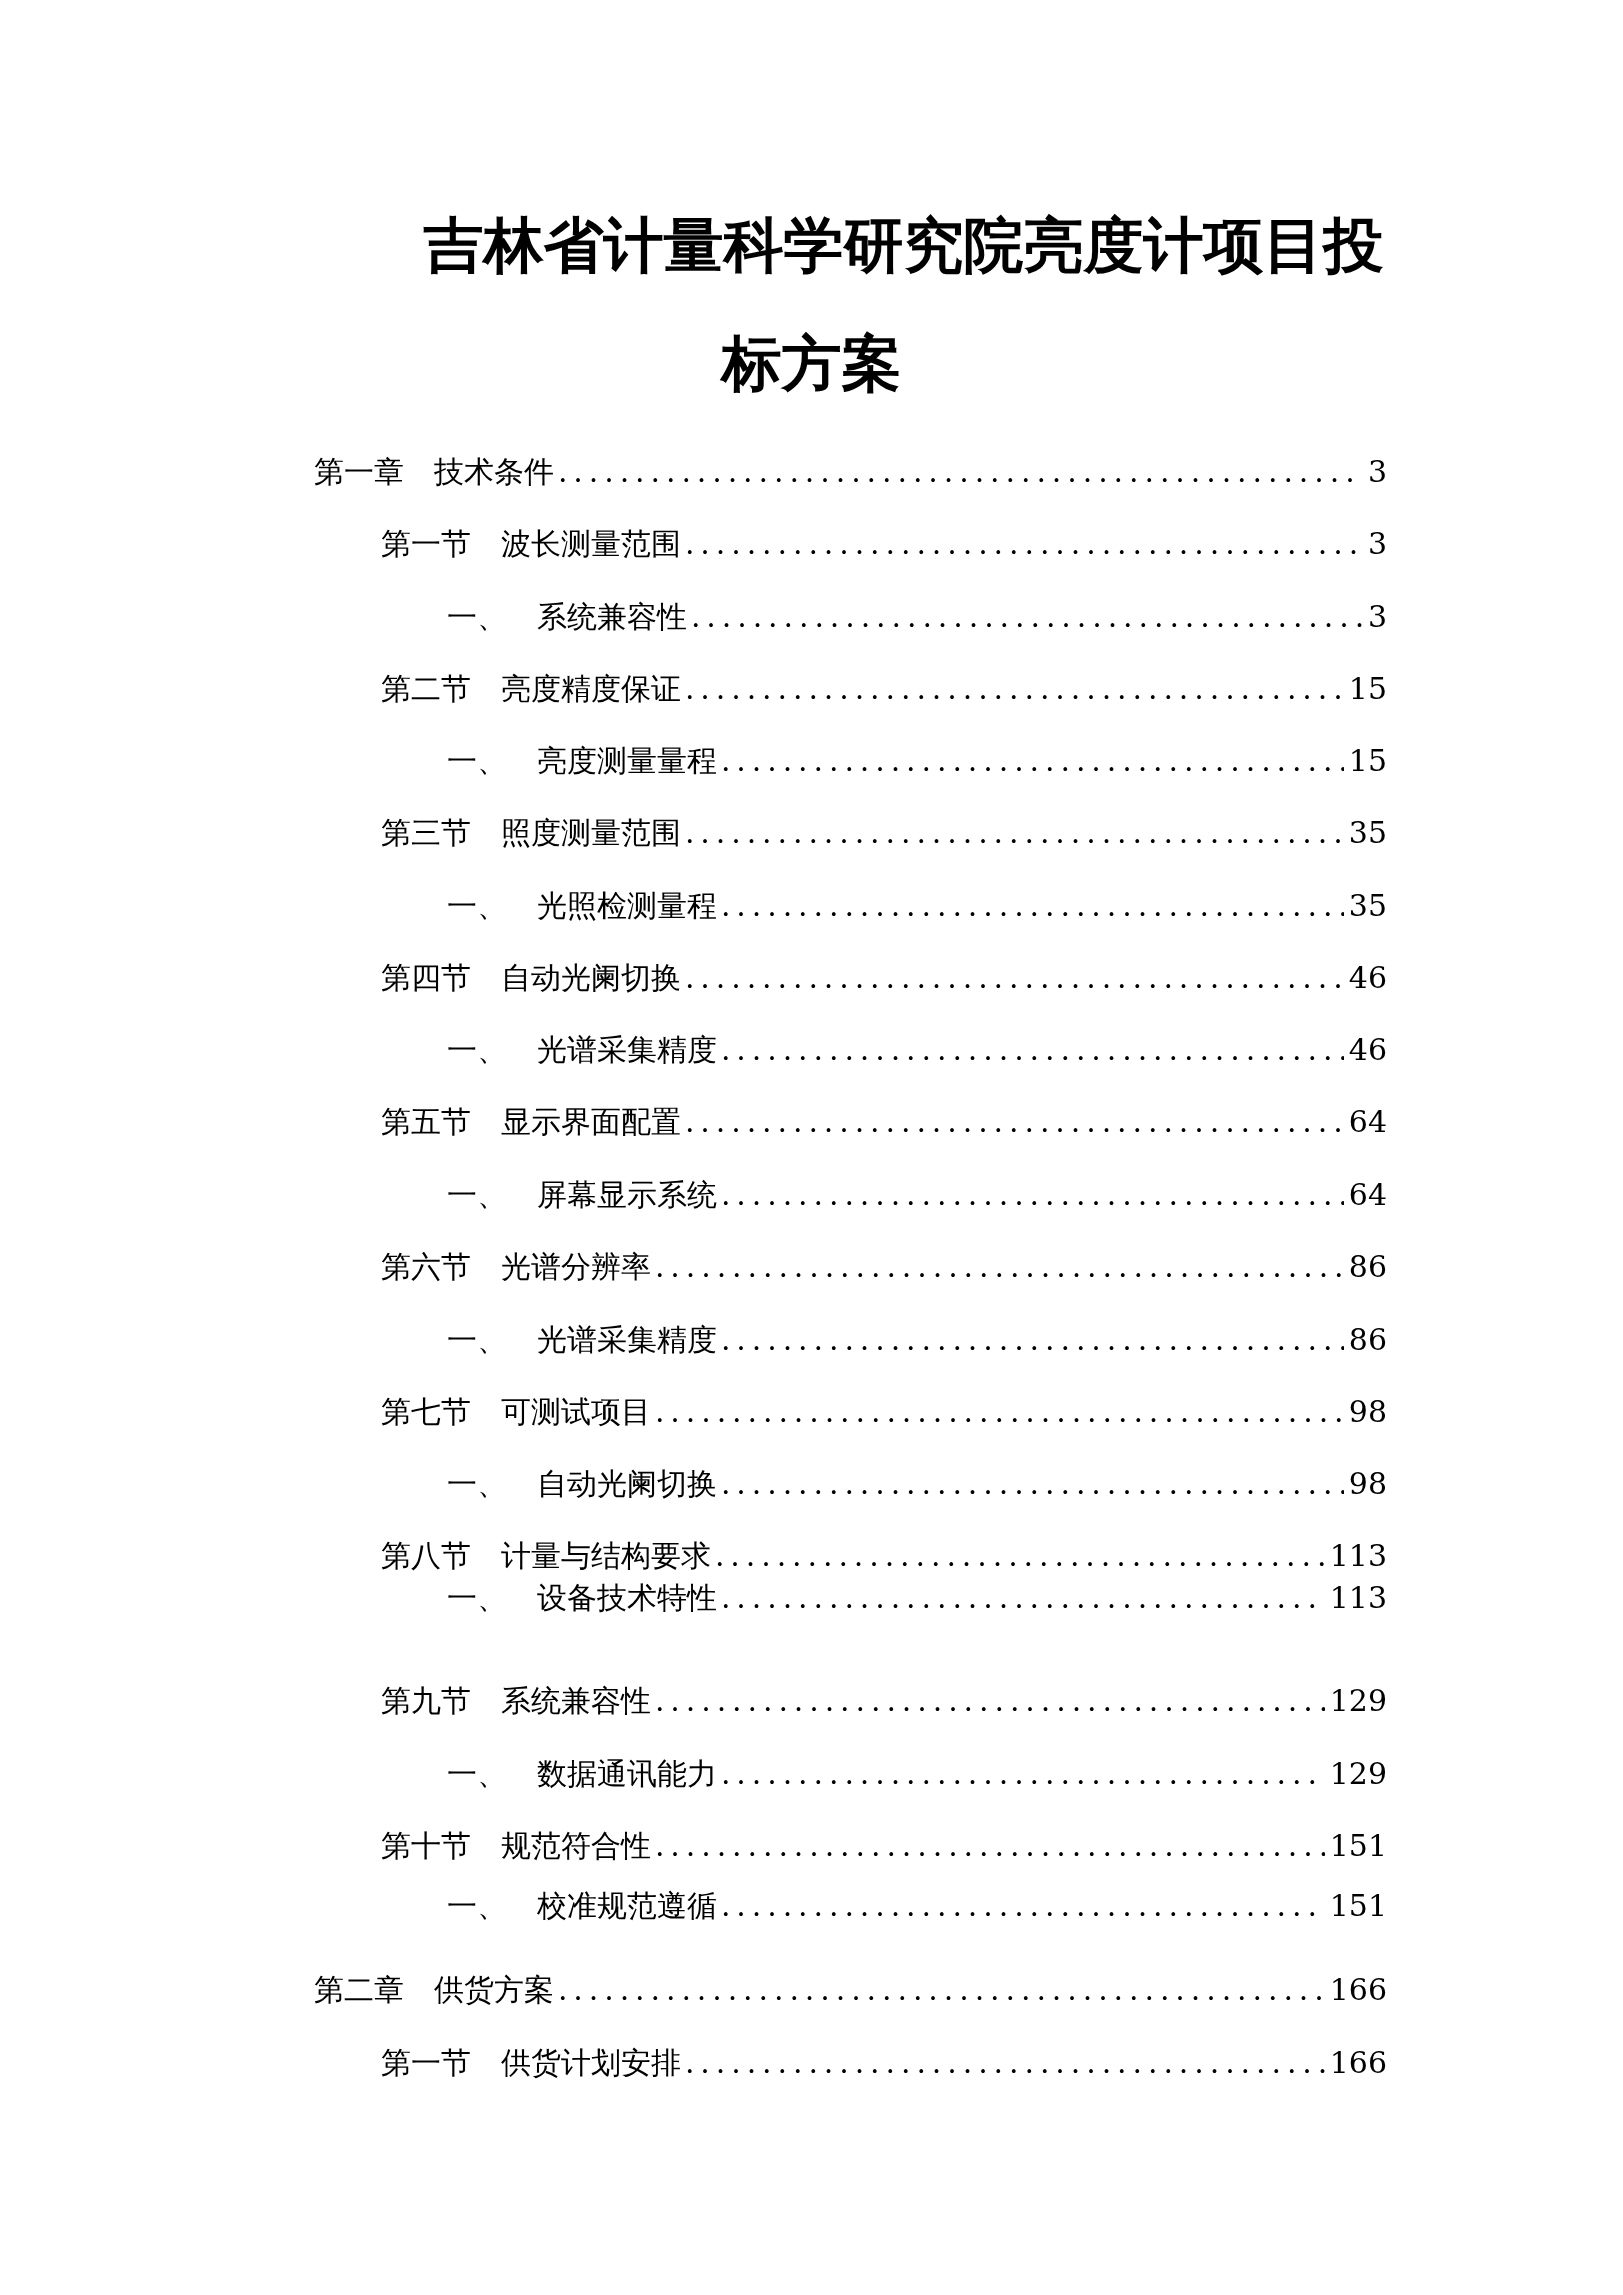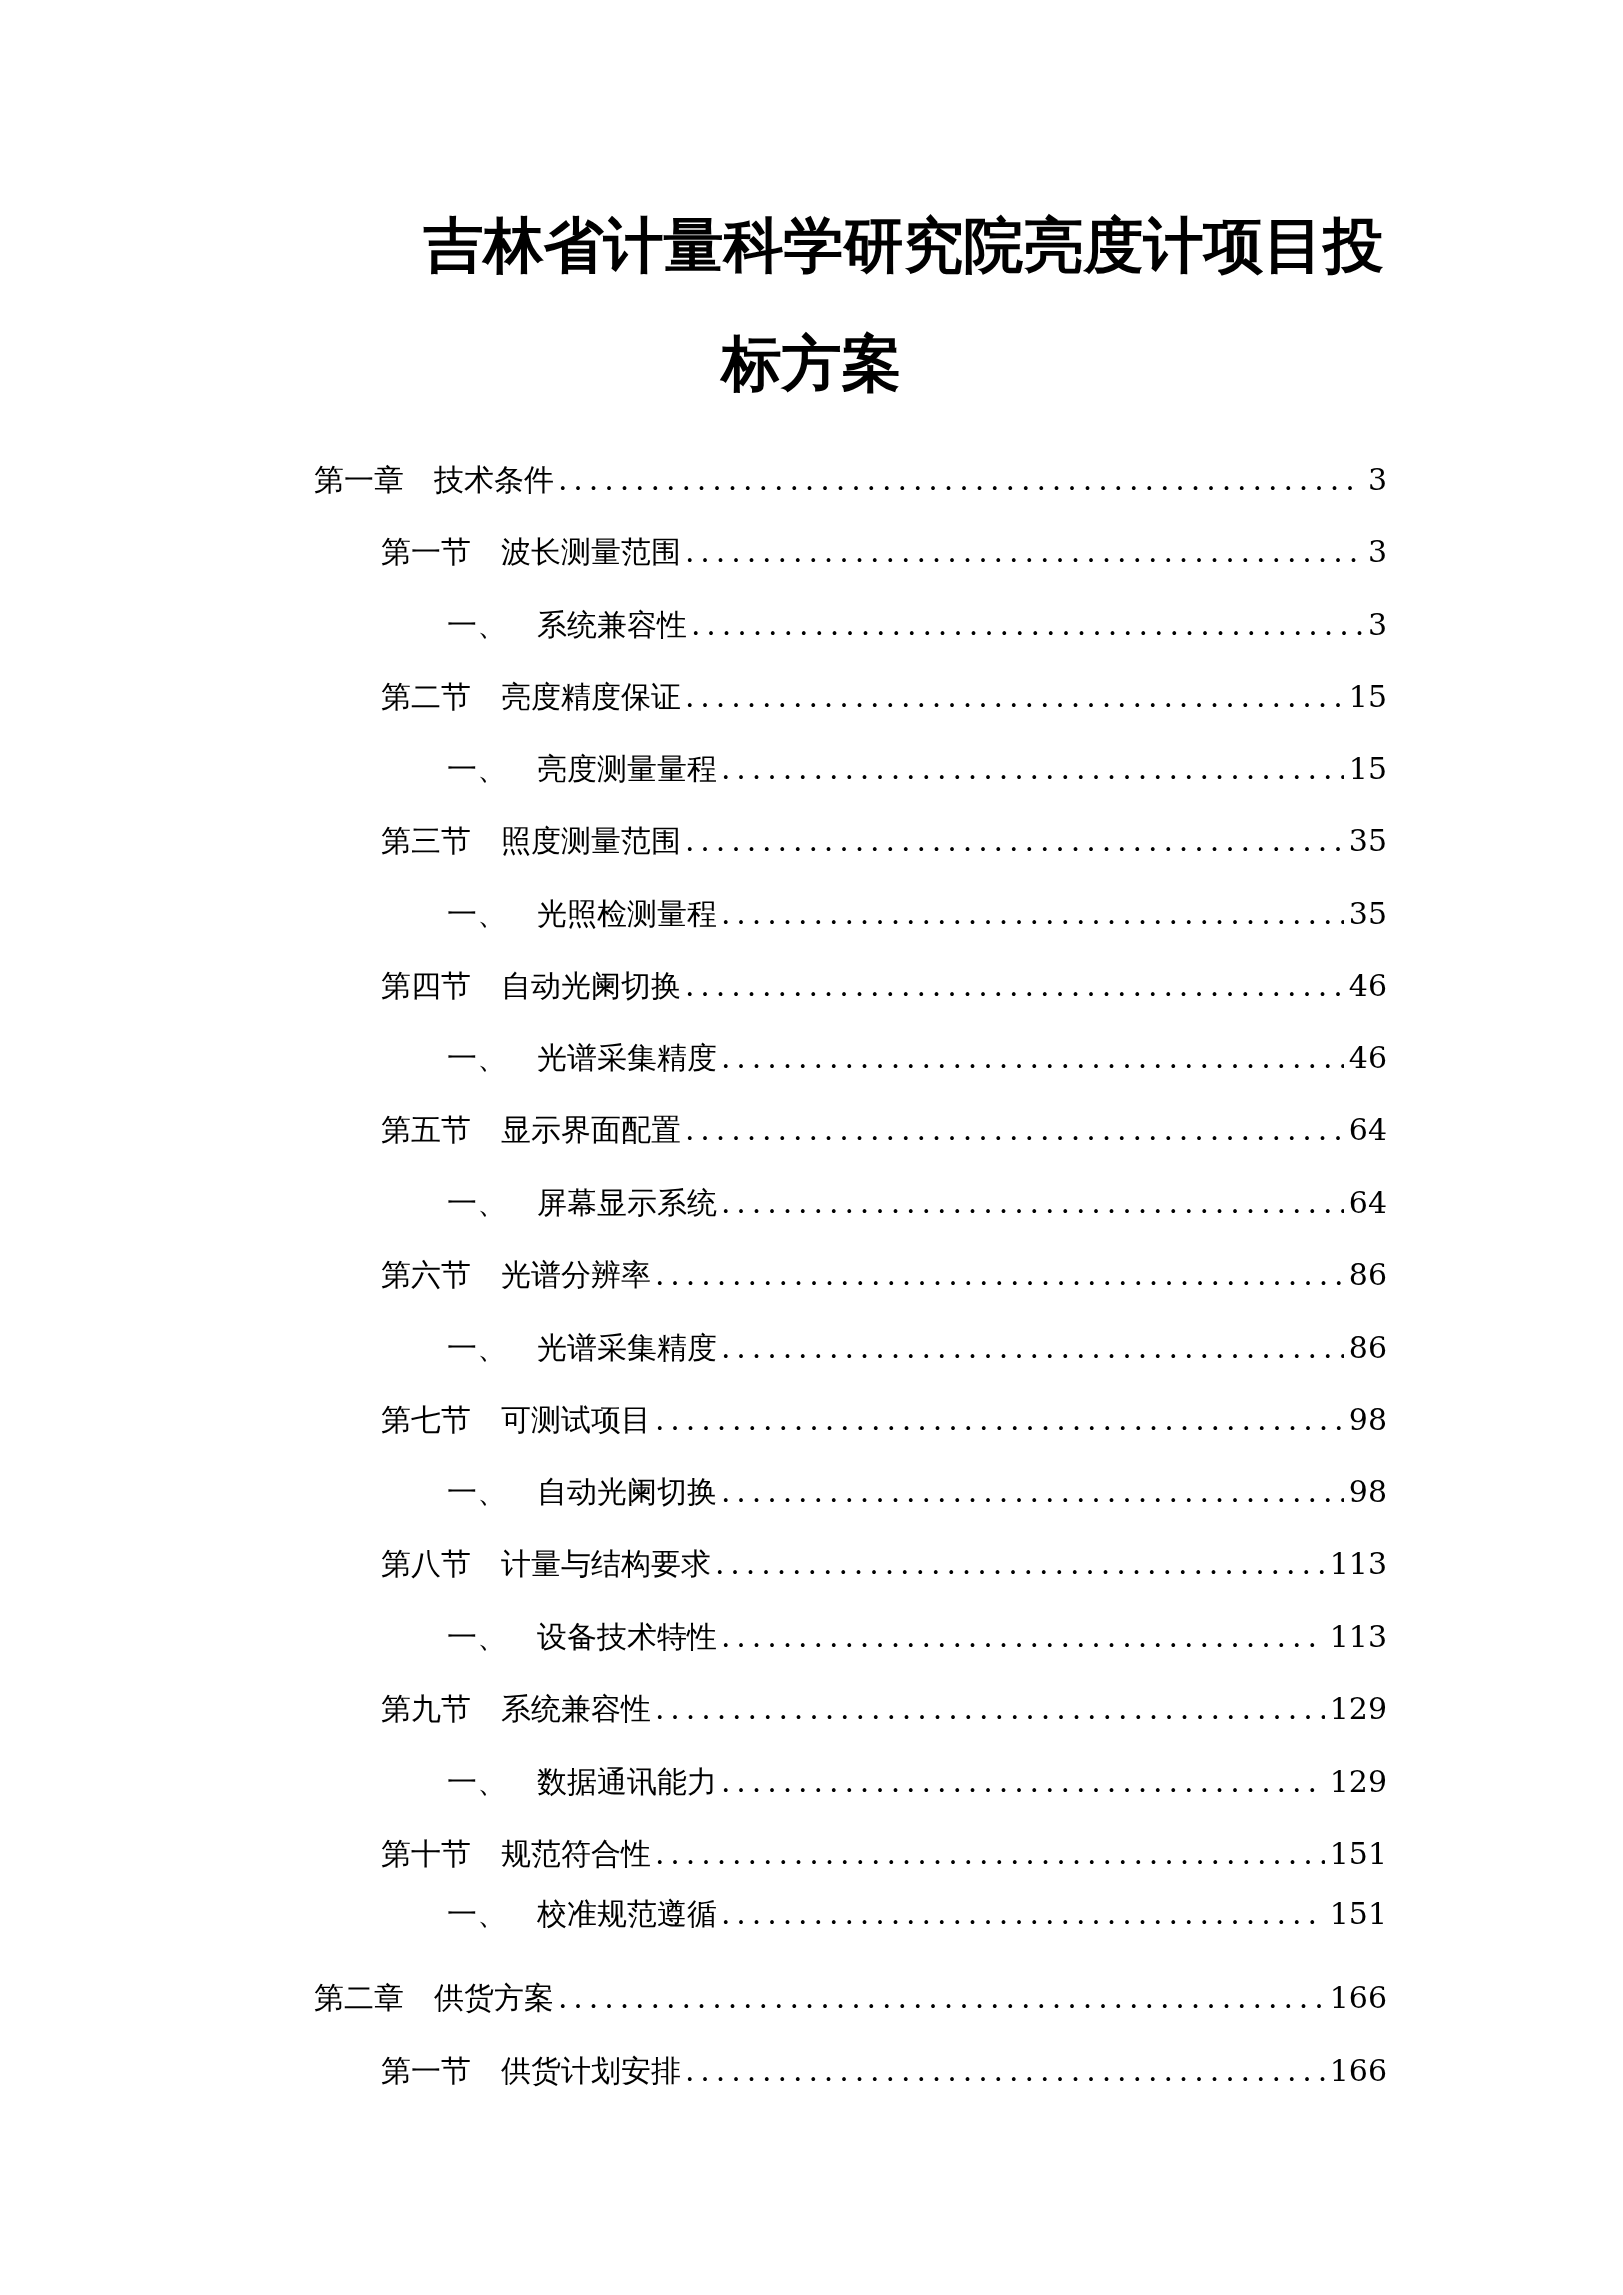--- a/index.html
+++ b/index.html
@@ -12,21 +12,21 @@
   .toc { position: absolute; left: 0; top: 452px; width: 1623px; }
   .row { position: absolute; height: 52px; display: flex; align-items: baseline;
          font-size: 30px; white-space: nowrap; overflow: hidden; }
   .row .lbl { flex: 0 0 auto; padding-right: 3.9px; }
   .row .dots { flex: 1 1 auto; overflow: hidden; letter-spacing: 5.9px; color: #000; }
   .row .dots::before { content: "................................................................................................................"; }
   .row .pg { flex: 0 0 auto; padding-left: 5.2px; }
   .lvl0 { left: 314px; width: 1073px; }
   .lvl1 { left: 381px; width: 1006px; }
   .lvl2 { left: 447px; width: 940px; }
-  .num { display: inline-block; margin-right: 30px; margin-top: 8px; }
+  .num { display: inline-block; margin-right: 30px; }
 </style>
 </head>
 <body>
 
 <div class="title t1">吉林省计量科学研究院亮度计项目投</div>
 <div class="title t2">标方案</div>
 
 <div class="toc">
   <div class="row lvl0" style="top:0px">
       <span class="lbl"><span class="num">第一章</span><span>技术条件</span></span>
@@ -101,21 +101,21 @@
   <div class="row lvl2" style="top:1012px">
       <span class="lbl"><span class="num">一、</span><span>自动光阑切换</span></span>
       <span class="dots"></span>
       <span class="pg">98</span>
     </div>
   <div class="row lvl1" style="top:1084px">
       <span class="lbl"><span class="num">第八节</span><span>计量与结构要求</span></span>
       <span class="dots"></span>
       <span class="pg">113</span>
     </div>
-  <div class="row lvl2" style="top:1157px">
+  <div class="row lvl2" style="top:1126px">
       <span class="lbl"><span class="num">一、</span><span>设备技术特性</span></span>
       <span class="dots"></span>
       <span class="pg">113</span>
     </div>
   <div class="row lvl1" style="top:1229px">
       <span class="lbl"><span class="num">第九节</span><span>系统兼容性</span></span>
       <span class="dots"></span>
       <span class="pg">129</span>
     </div>
   <div class="row lvl2" style="top:1302px">

